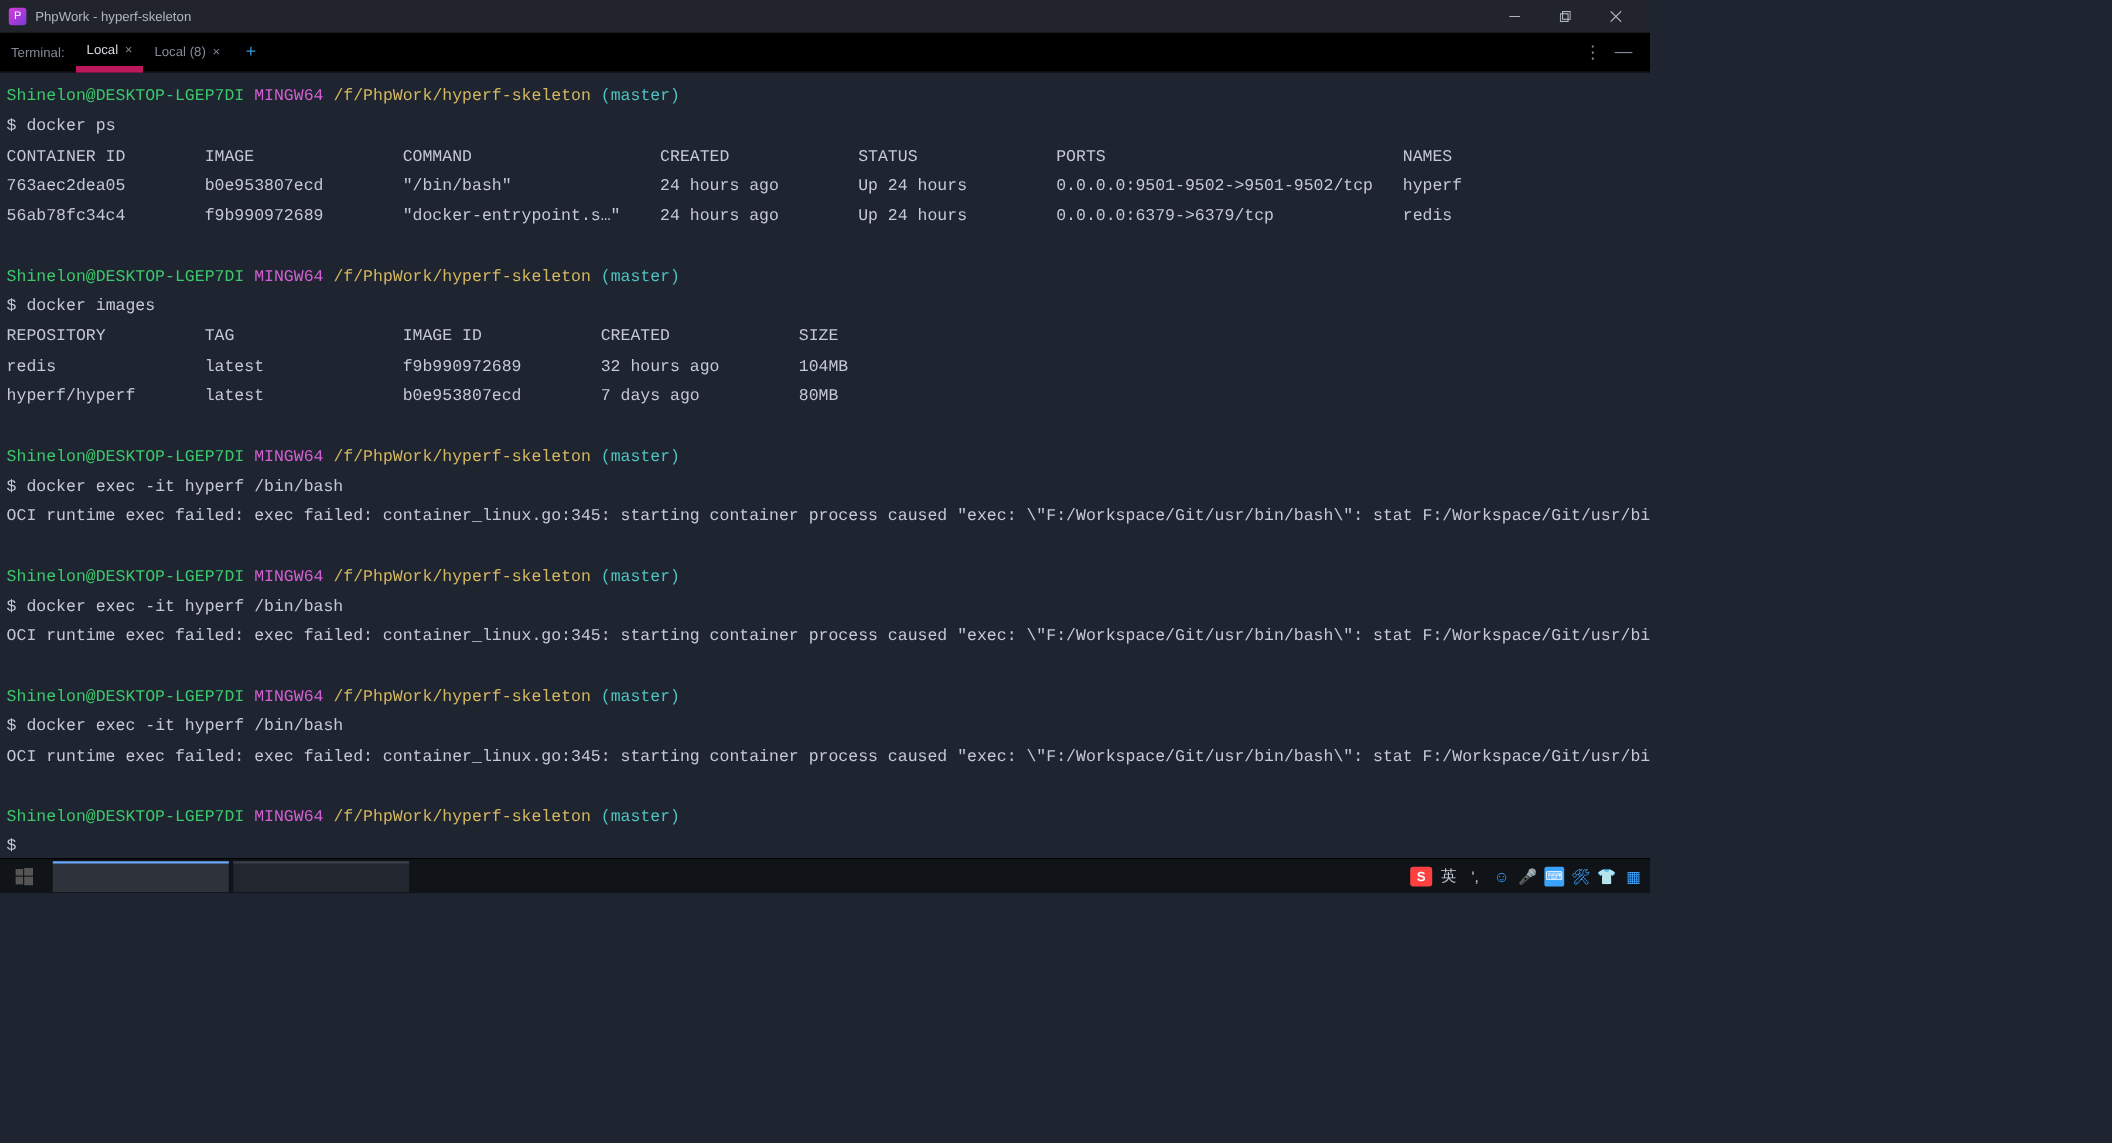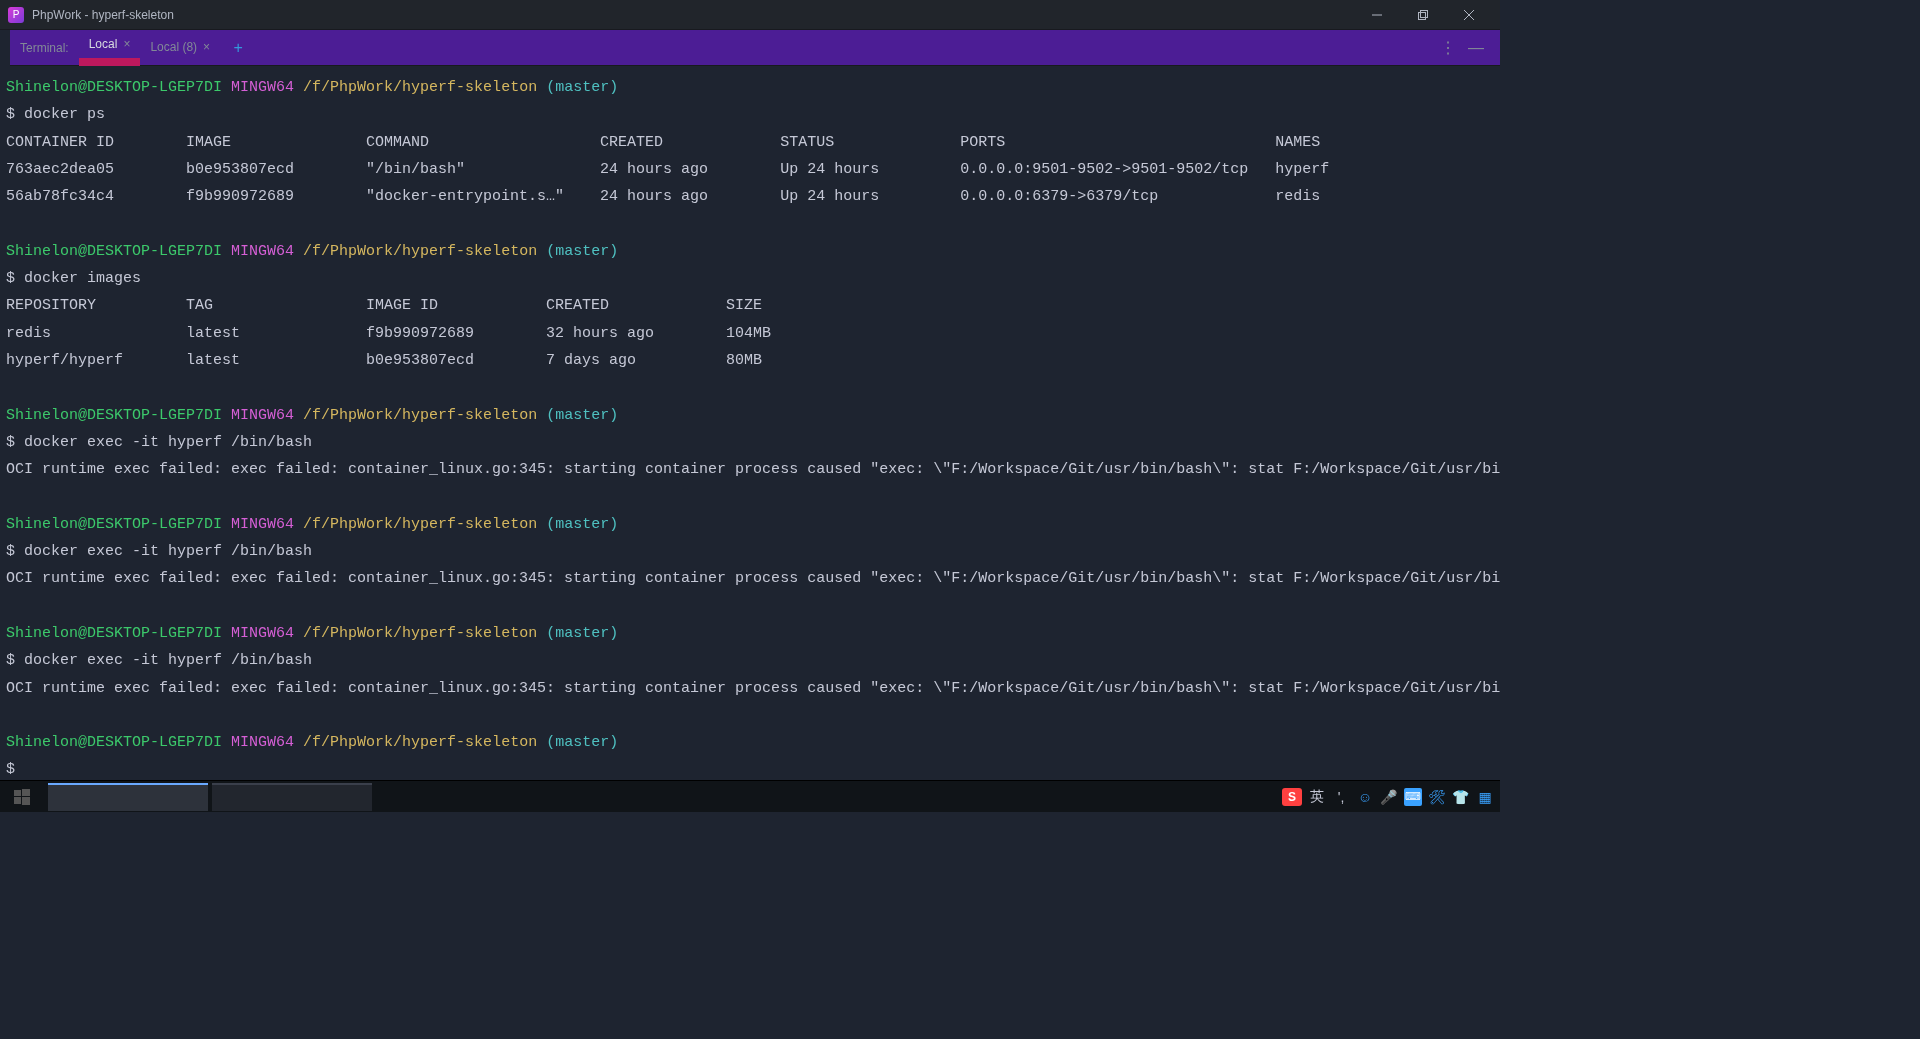--- a/index.html
+++ b/index.html
@@ -41,42 +41,41 @@
     width: 46px; height: 30px;
     display:flex; align-items:center; justify-content:center;
     color:#b0b6c2;
     cursor: pointer;
     font-size: 14px;
   }
 
   
   .tabbar {
     height: 36px;
-    background: #4c1d95;
+    background: #000000;
     display:flex;
     align-items:center;
     padding: 0 6px;
     border-bottom: 1px solid #181a1f;
     font-family: "Segoe UI", sans-serif;
     font-size: 12px;
     color:#828997;
     position: relative;
-    margin-left: 10px;
   }
   .tabbar-label { padding: 0 10px 0 4px; color:#828997; }
   .tab {
     display:flex; align-items:center;
     padding: 0 10px;
     height: 36px;
     cursor:pointer;
     gap:6px;
     color:#828997;
     border-bottom: 2px solid transparent;
   }
-  .tab.active { color:#d7dae0; border-bottom: 8px solid #be185d; }
+  .tab.active { color:#d7dae0; border-bottom: 6px solid #be185d; }
   .tab-close { font-size:12px; color:#828997; }
   .tab-add {
     width: 28px; height: 28px;
     display:flex; align-items:center; justify-content:center;
     color:#3498db; font-size:16px; cursor:pointer;
     margin-left: 4px;
   }
   .tabbar-right {
     margin-left:auto;
     display:flex; align-items:center; gap:4px;

